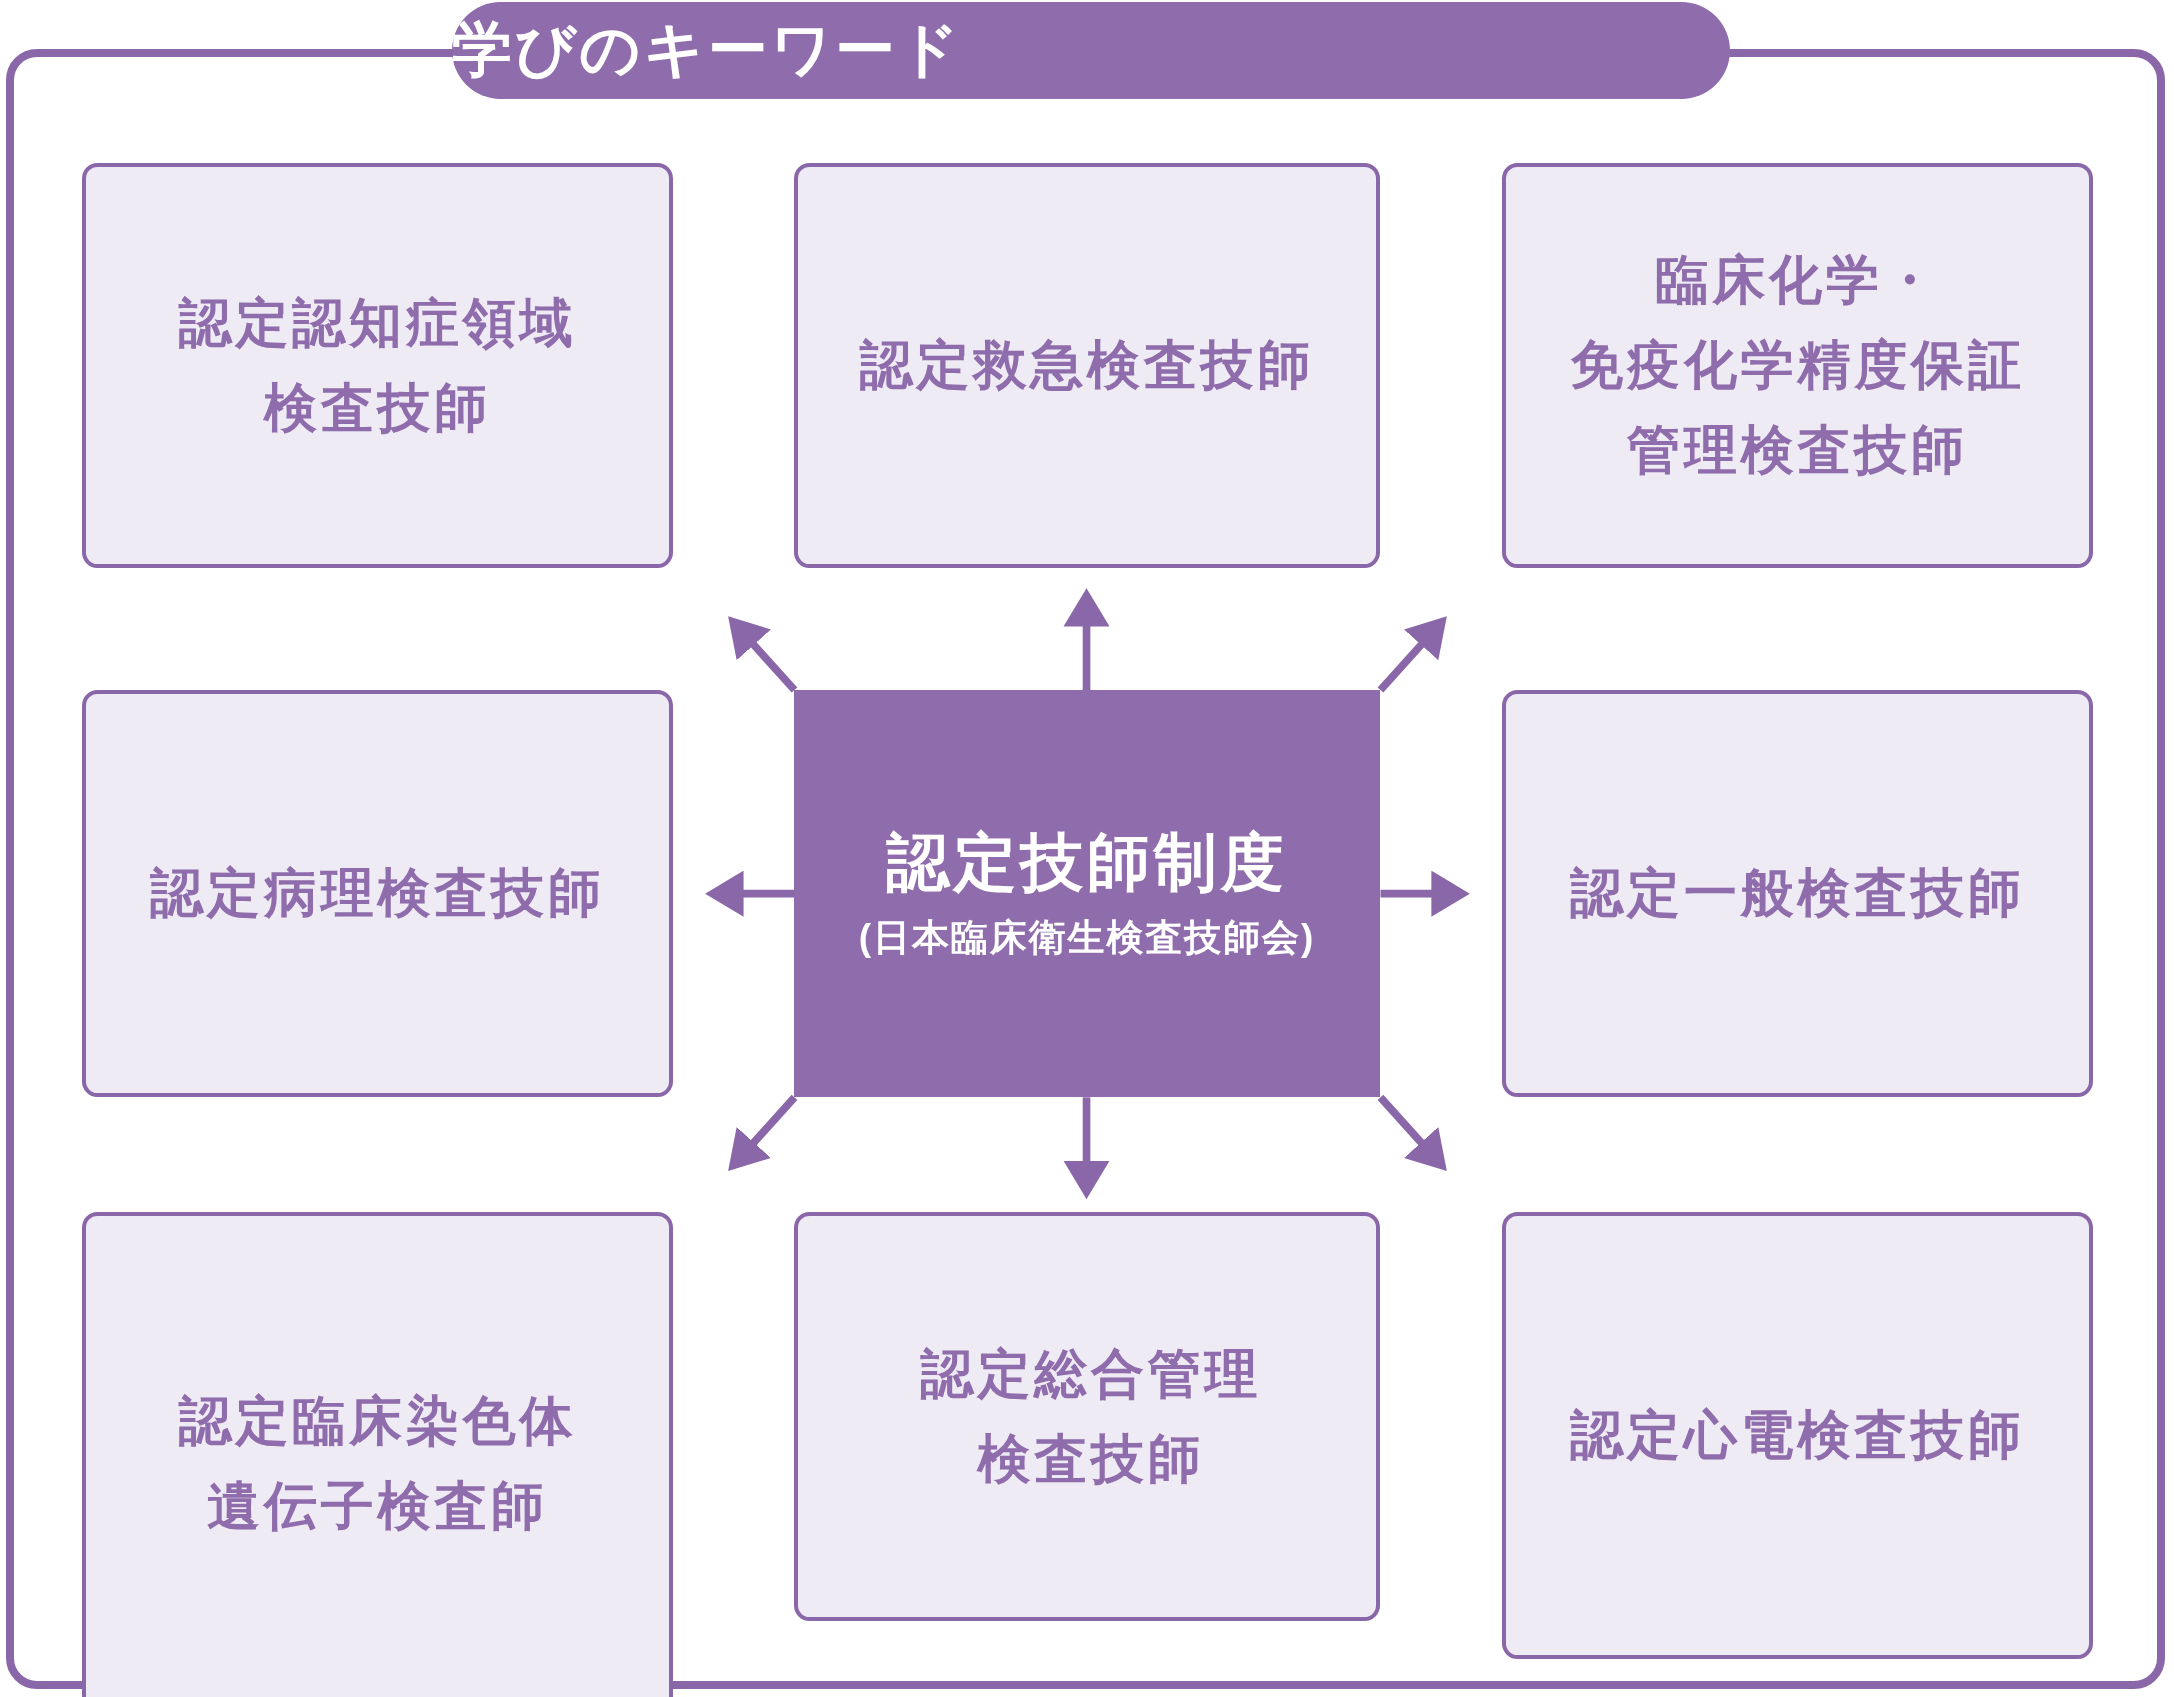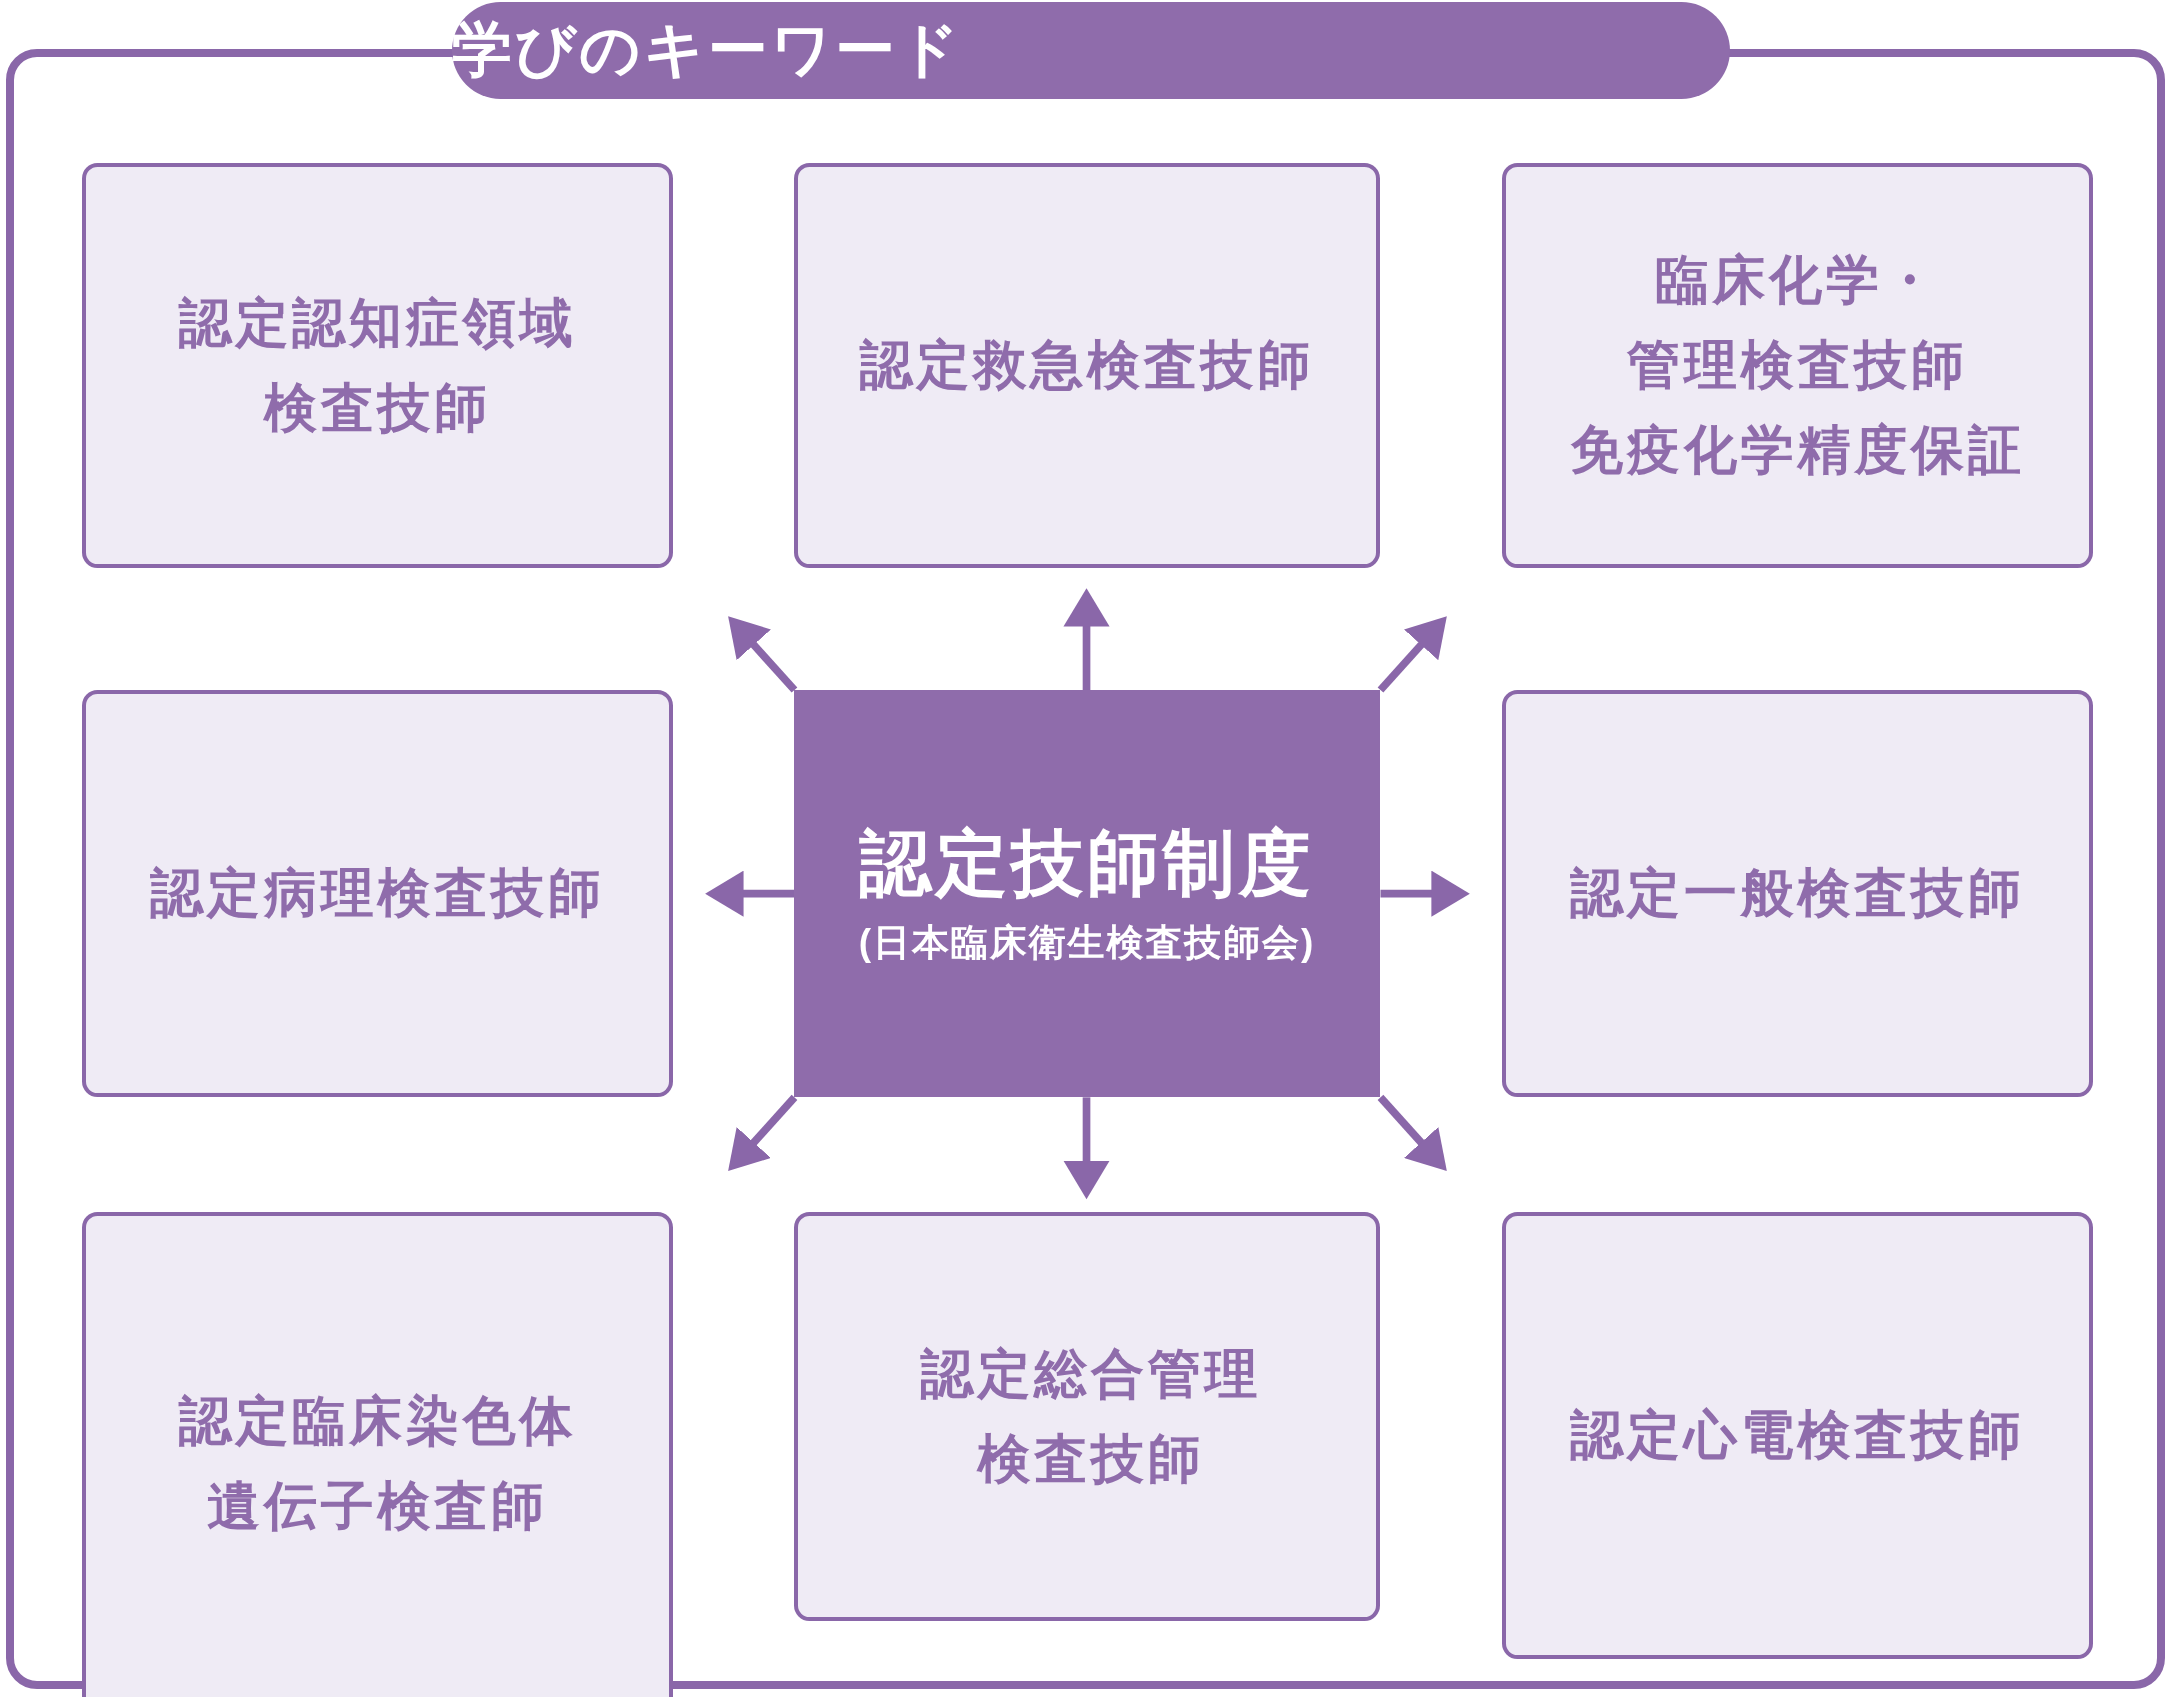--- a/index.html
+++ b/index.html
@@ -43,21 +43,21 @@
   .box-bottom-center{left:794px;  top:1212px; width:586px; height:409px;padding-left:8px;}
   .box-bottom-right {left:1502px; top:1212px; width:591px; height:447px;}
 
   
   .center-box{
     position:absolute;left:794px;top:690px;width:586px;height:407px;z-index:2;
     background:#8F6CAB;display:flex;flex-direction:column;
     justify-content:center;align-items:center;text-align:center;
   }
   .center-title{
-    color:#ffffff;font-weight:bold;font-size:72px;letter-spacing:3.8px;line-height:1;
+    color:#ffffff;font-weight:bold;font-size:63px;letter-spacing:3.8px;line-height:1;
   }
   .center-subtitle{
     color:#ffffff;font-weight:bold;font-size:37px;letter-spacing:1.9px;line-height:1;
     margin-top:25px;
   }
 </style>
 </head>
 <body>
 
 <div class="stage">
@@ -90,22 +90,22 @@
     <div>認定認知症領域</div>
     <div>検査技師</div>
   </div>
 
   <div class="box box-top-center">
     <div>認定救急検査技師</div>
   </div>
 
   <div class="box box-top-right">
     <div>臨床化学・</div>
+    <div>免疫化学精度保証</div>
     <div>管理検査技師</div>
-    <div>免疫化学精度保証</div>
   </div>
 
   <div class="box box-mid-left">
     <div>認定病理検査技師</div>
   </div>
 
   <div class="center-box">
     <div class="center-title">認定技師制度</div>
     <div class="center-subtitle">(日本臨床衛生検査技師会)</div>
   </div>

